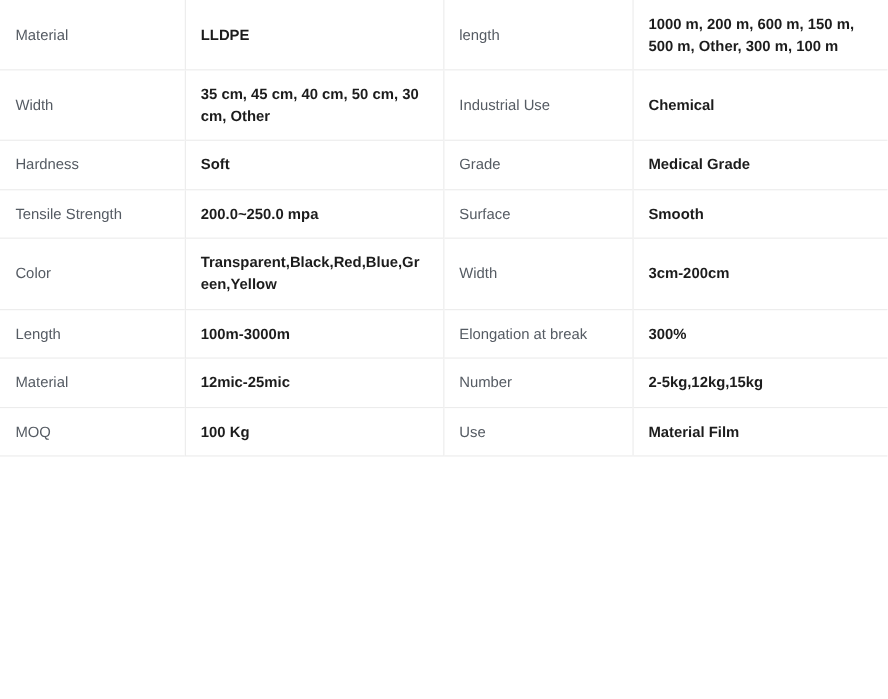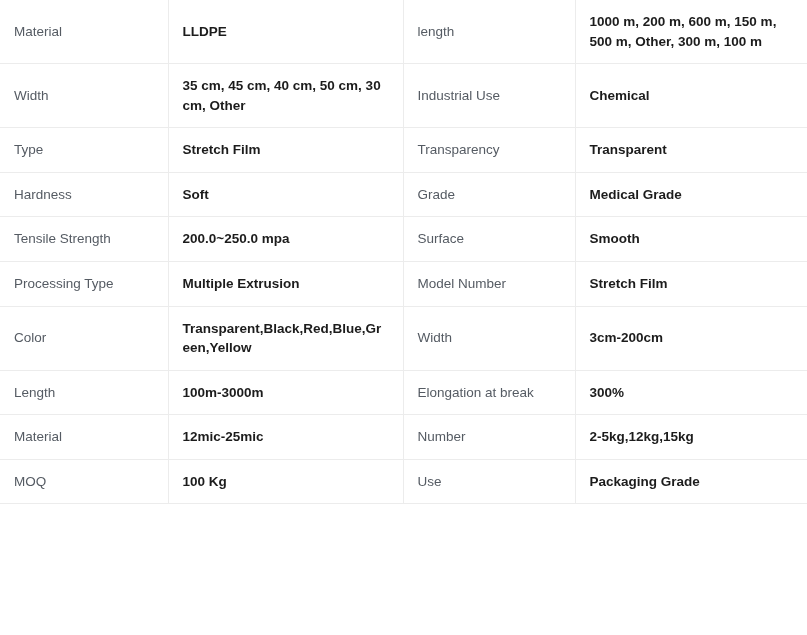--- a/index.html
+++ b/index.html
@@ -61,42 +61,30 @@
       <td class="key k2">length</td>
       <td class="val">1000 m, 200 m, 600 m, 150 m, 500 m, Other, 300 m, 100 m</td>
     </tr>
     <tr>
       <td class="key k1">Width</td>
       <td class="val v1">35 cm, 45 cm, 40 cm, 50 cm, 30 cm, Other</td>
       <td class="key k2">Industrial Use</td>
       <td class="val">Chemical</td>
     </tr>
     <tr>
-      <td class="key k1">Type</td>
-      <td class="val v1">Stretch Film</td>
-      <td class="key k2">Transparency</td>
-      <td class="val">Transparent</td>
-    </tr>
-    <tr>
       <td class="key k1">Hardness</td>
       <td class="val v1">Soft</td>
       <td class="key k2">Grade</td>
       <td class="val">Medical Grade</td>
     </tr>
     <tr>
       <td class="key k1">Tensile Strength</td>
       <td class="val v1">200.0~250.0 mpa</td>
       <td class="key k2">Surface</td>
       <td class="val">Smooth</td>
-    </tr>
-    <tr>
-      <td class="key k1">Processing Type</td>
-      <td class="val v1">Multiple Extrusion</td>
-      <td class="key k2">Model Number</td>
-      <td class="val">Stretch Film</td>
     </tr>
     <tr>
       <td class="key k1">Color</td>
       <td class="val v1">Transparent,Black,Red,Blue,Green,Yellow</td>
       <td class="key k2">Width</td>
       <td class="val">3cm-200cm</td>
     </tr>
     <tr>
       <td class="key k1">Length</td>
       <td class="val v1">100m-3000m</td>
@@ -106,16 +94,16 @@
     <tr>
       <td class="key k1">Material</td>
       <td class="val v1">12mic-25mic</td>
       <td class="key k2">Number</td>
       <td class="val">2-5kg,12kg,15kg</td>
     </tr>
     <tr>
       <td class="key k1">MOQ</td>
       <td class="val v1">100 Kg</td>
       <td class="key k2">Use</td>
-      <td class="val">Packaging Grade</td>
+      <td class="val">Material Film</td>
     </tr>
   </tbody>
 </table>
 
 </body></html>

